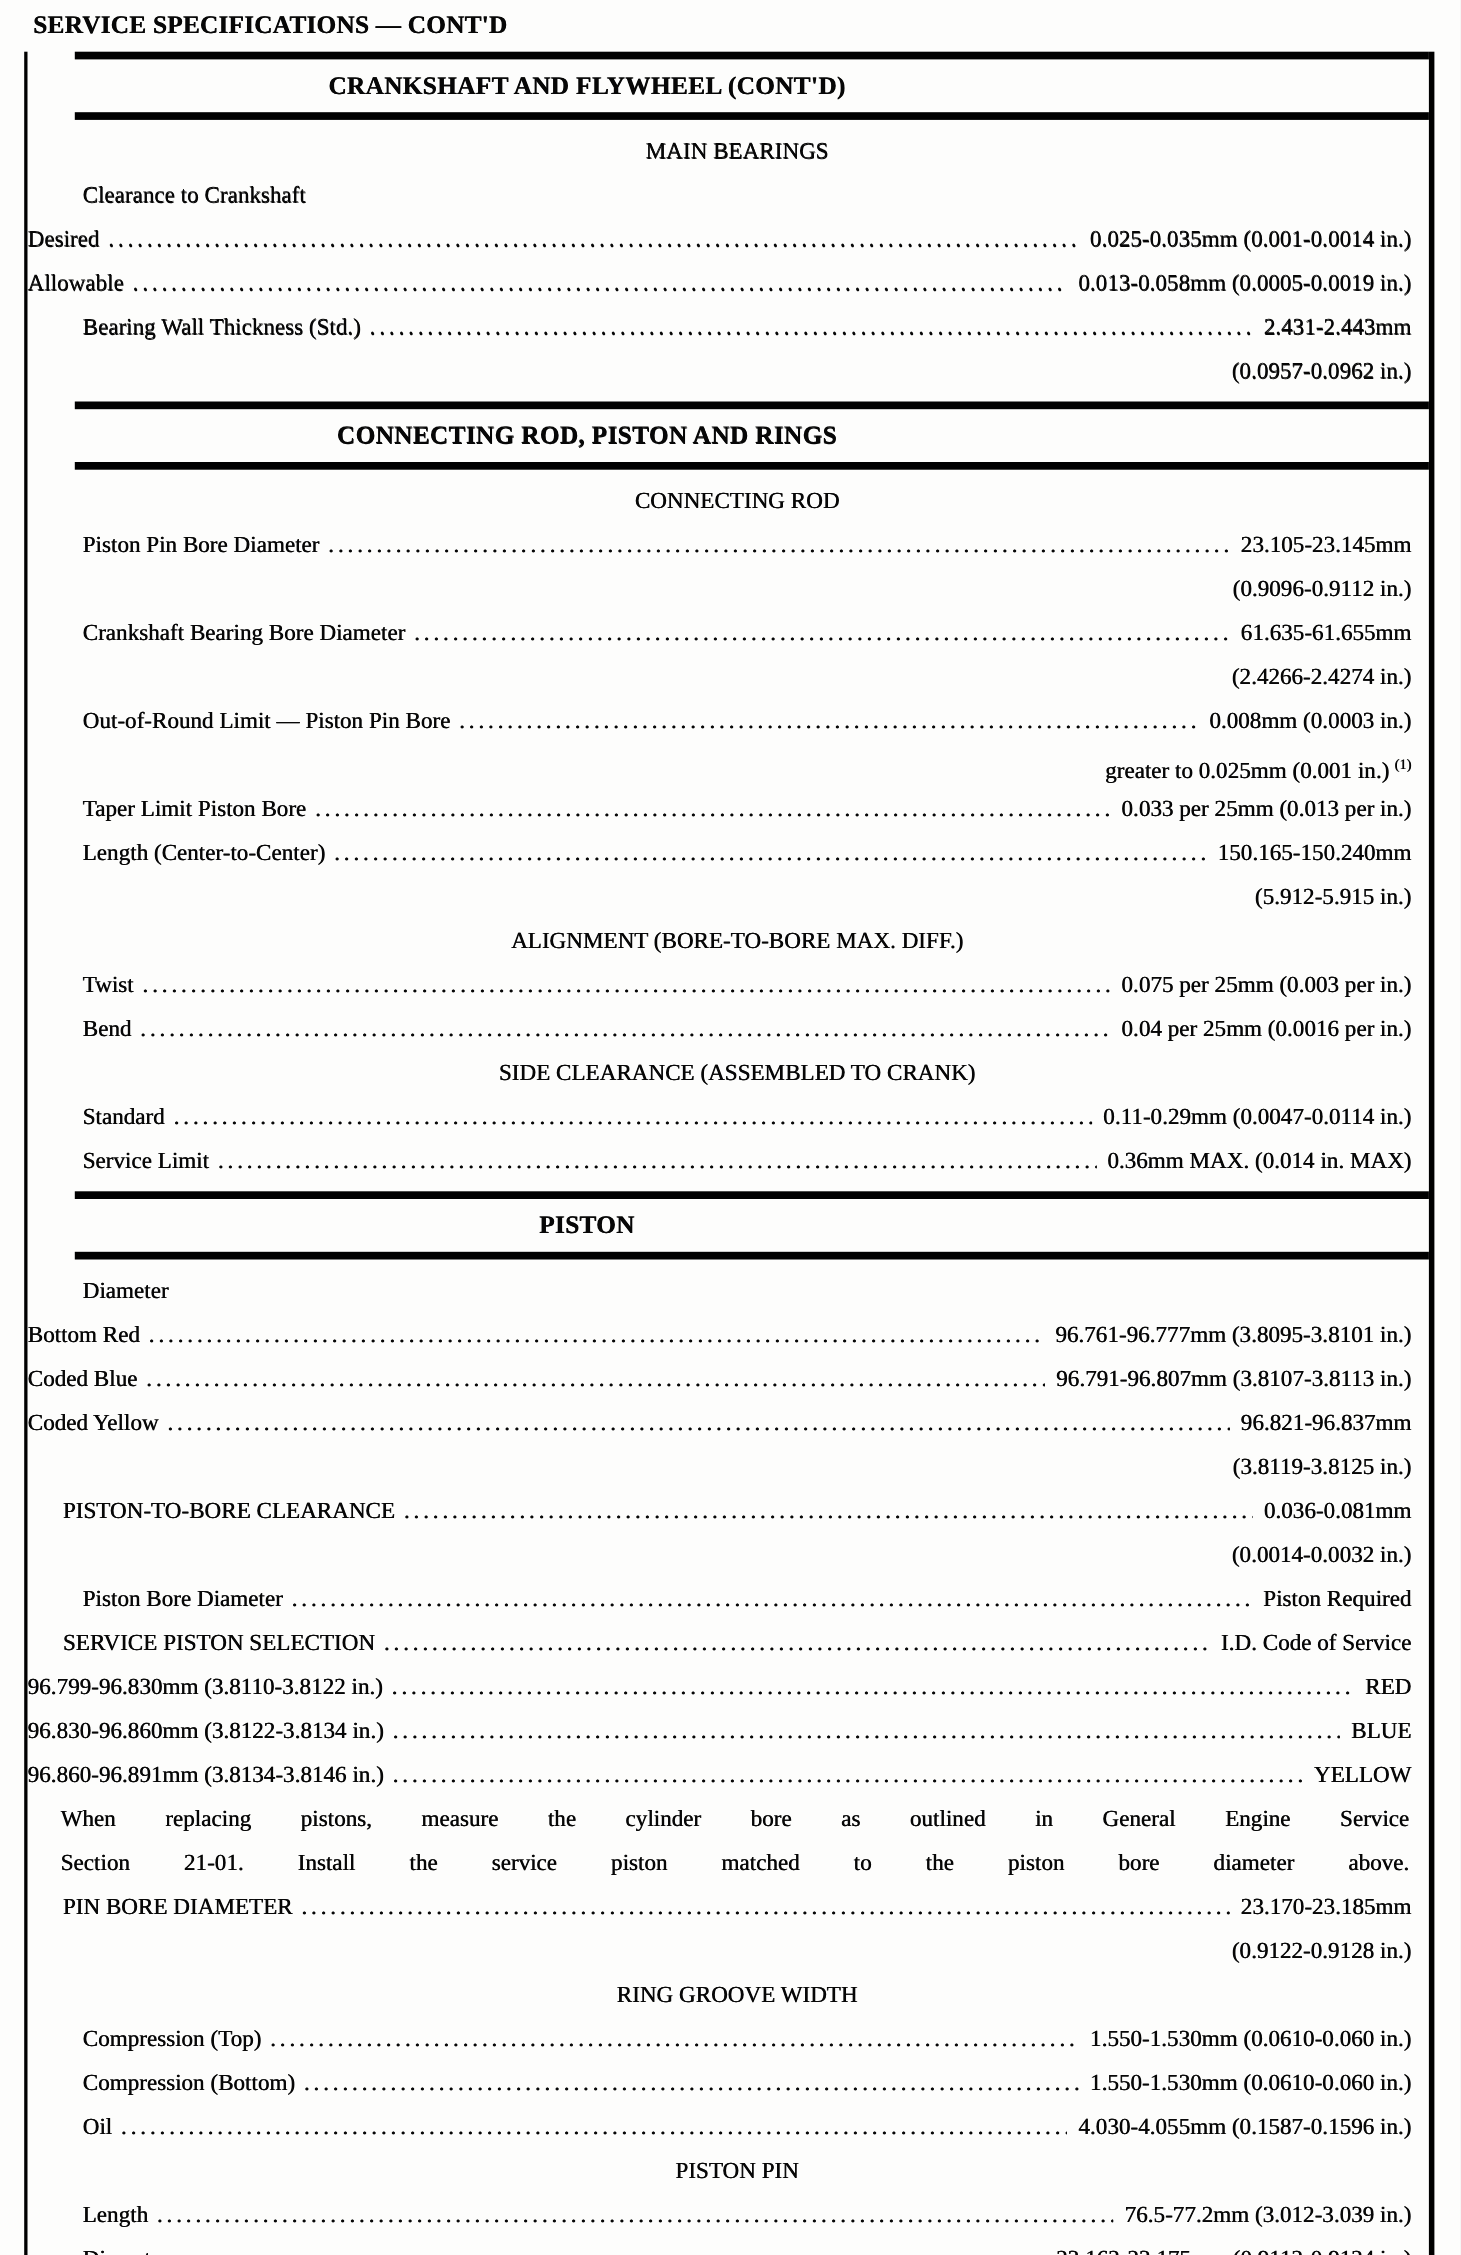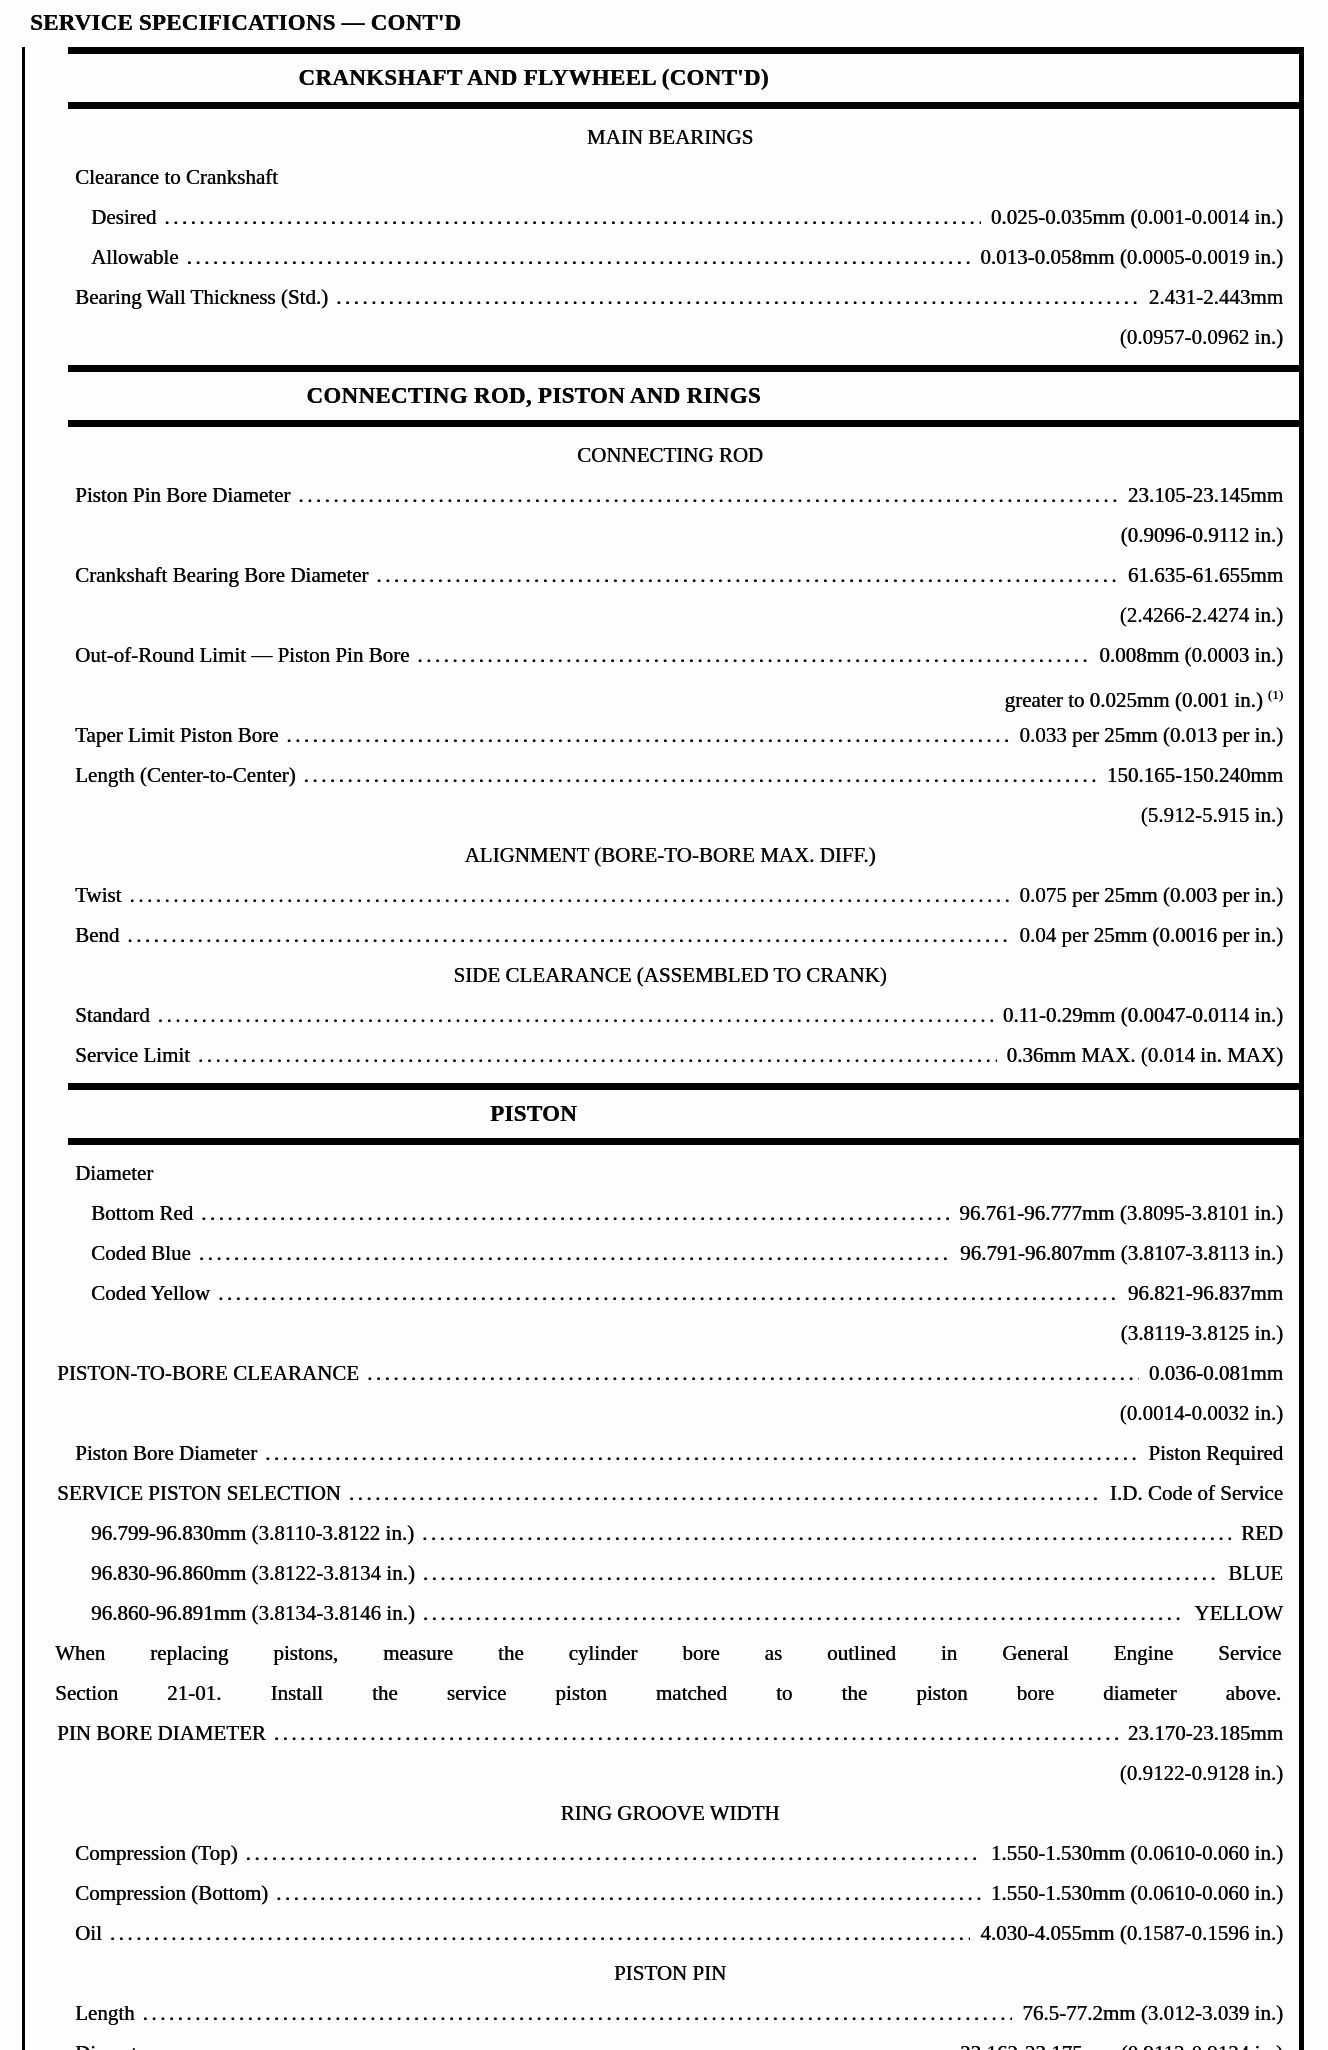--- a/index.html
+++ b/index.html
@@ -25,21 +25,21 @@
   }
   .sec-body{padding:8px 16px 8px 0;}
   .sec-body.clipped{padding-bottom:0;}
   .row{
     display:flex;align-items:baseline;
     height:40px;line-height:40px;font-size:21px;white-space:nowrap;
   }
   .heading{display:block;}
   .ind0{padding-left:32px;text-align:center;}
   .ind1{padding-left:50px;}
-  .ind2{padding-left:66px;}
+  .ind2{}
   .lbl{flex:0 0 auto;}
   .leader{flex:1 1 20px;overflow:hidden;margin:0 10px 0 8px;min-width:14px;}
   .leader::after{
     content:"......................................................................................................................................................................................";
     letter-spacing:3.5px;
   }
   .val{flex:0 0 auto;}
   .val sup{font-size:13px;margin-left:5px;letter-spacing:0;}
   .cont{justify-content:flex-end;}
   .para{

